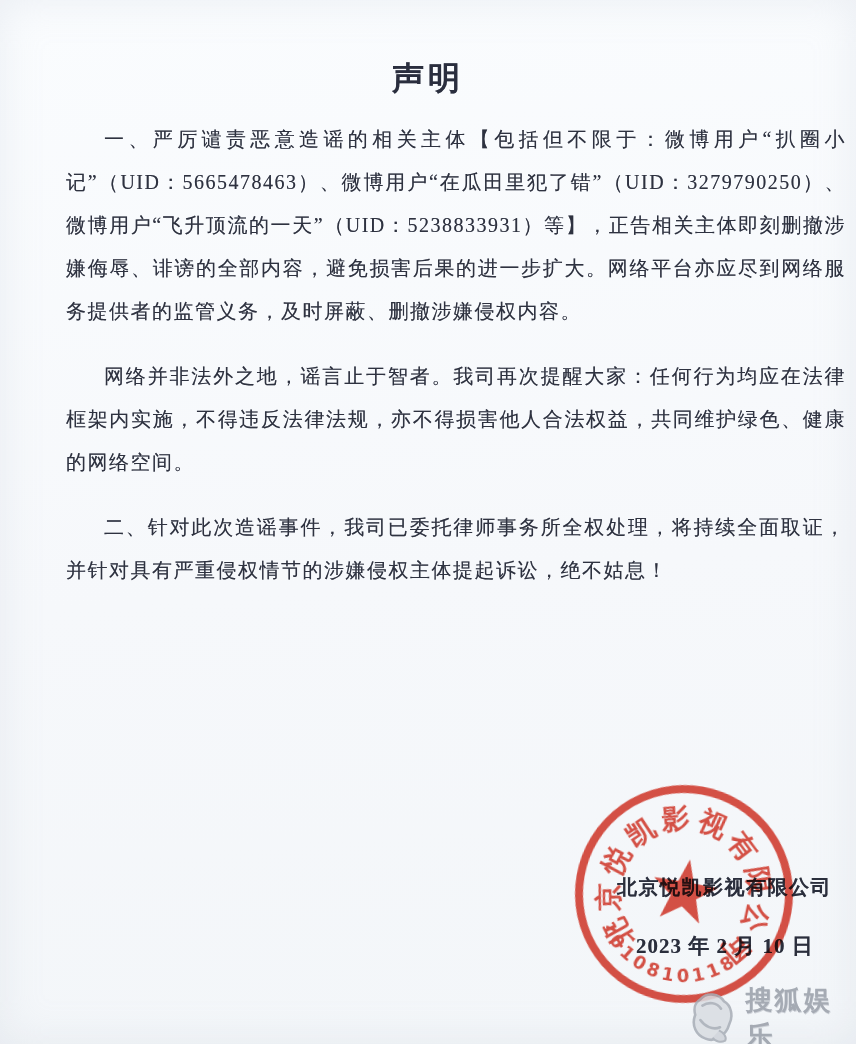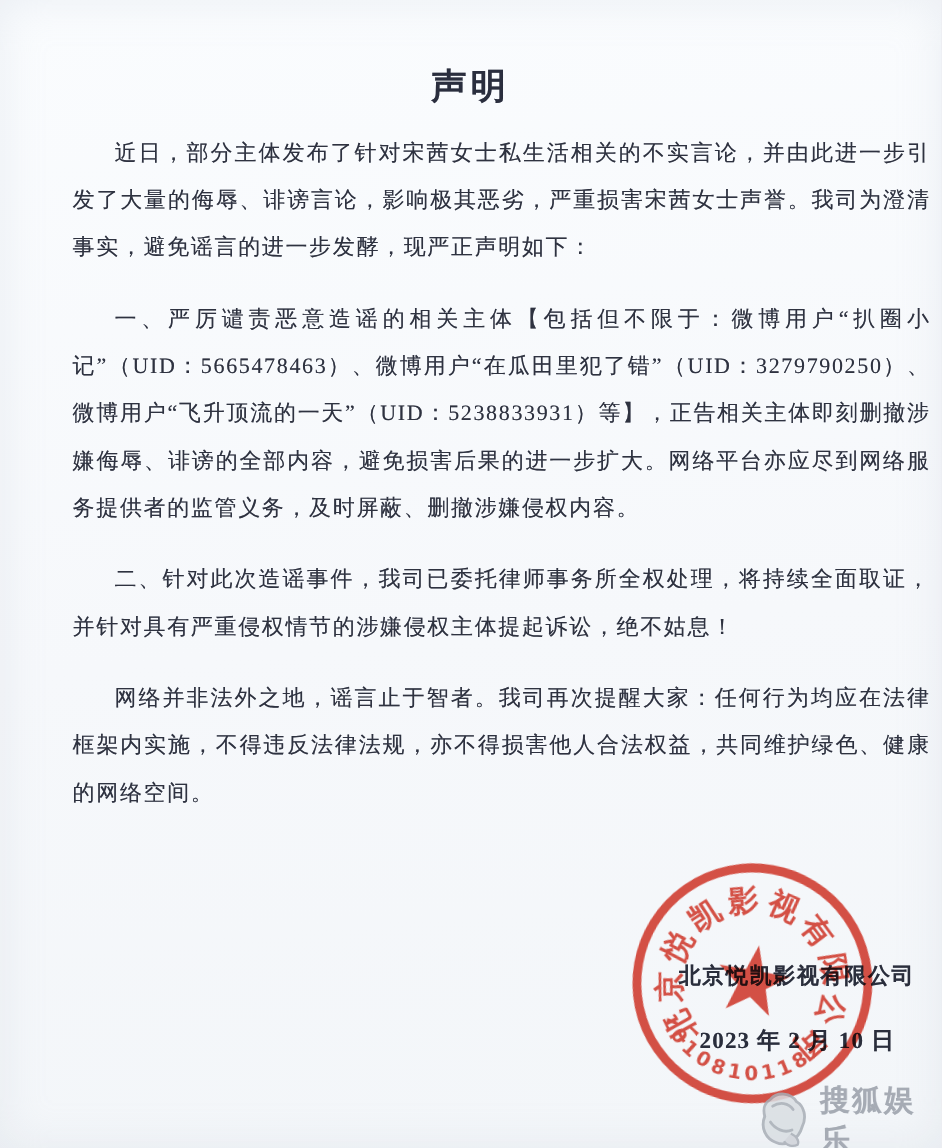--- a/index.html
+++ b/index.html
@@ -109,24 +109,23 @@
   .fox-icon { width: 52px; height: 56px; }
 </style>
 </head>
 <body>
 
 <div class="page">
 
   <h1 class="doc-title">声明</h1>
 
   <div class="doc-body">
-    <p>近日，部分主体发布了针对宋茜女士私生活相关的不实言论，并由此进一步引发了大量的侮辱、诽谤言论，影响极其恶劣，严重损害宋茜女士声誉。我司为澄清事实，避免谣言的进一步发酵，现严正声明如下：</p>
     <p>一、严厉谴责恶意造谣的相关主体【包括但不限于：微博用户“扒圈小记”（UID：5665478463）、微博用户“在瓜田里犯了错”（UID：3279790250）、微博用户“飞升顶流的一天”（UID：5238833931）等】，正告相关主体即刻删撤涉嫌侮辱、诽谤的全部内容，避免损害后果的进一步扩大。网络平台亦应尽到网络服务提供者的监管义务，及时屏蔽、删撤涉嫌侵权内容。</p>
+    <p>网络并非法外之地，谣言止于智者。我司再次提醒大家：任何行为均应在法律框架内实施，不得违反法律法规，亦不得损害他人合法权益，共同维护绿色、健康的网络空间。</p>
     <p>二、针对此次造谣事件，我司已委托律师事务所全权处理，将持续全面取证，并针对具有严重侵权情节的涉嫌侵权主体提起诉讼，绝不姑息！</p>
-    <p>网络并非法外之地，谣言止于智者。我司再次提醒大家：任何行为均应在法律框架内实施，不得违反法律法规，亦不得损害他人合法权益，共同维护绿色、健康的网络空间。</p>
   </div>
 
   <div class="sig-company">北京悦凯影视有限公司</div>
   <div class="sig-date">2023 年 2 月 10 日</div>
 
   <div class="seal">
     <svg viewBox="0 0 230 230" xmlns="http://www.w3.org/2000/svg" aria-hidden="true">
       <defs>
         <path id="sealArcPath" d="M 64.4,157.4 A 66,66 0 1 1 165.6,157.4" fill="none"></path>
         <path id="sealSerialPath" d="M 37.3,156.3 A 88,88 0 0 0 192.7,156.3" fill="none"></path>

